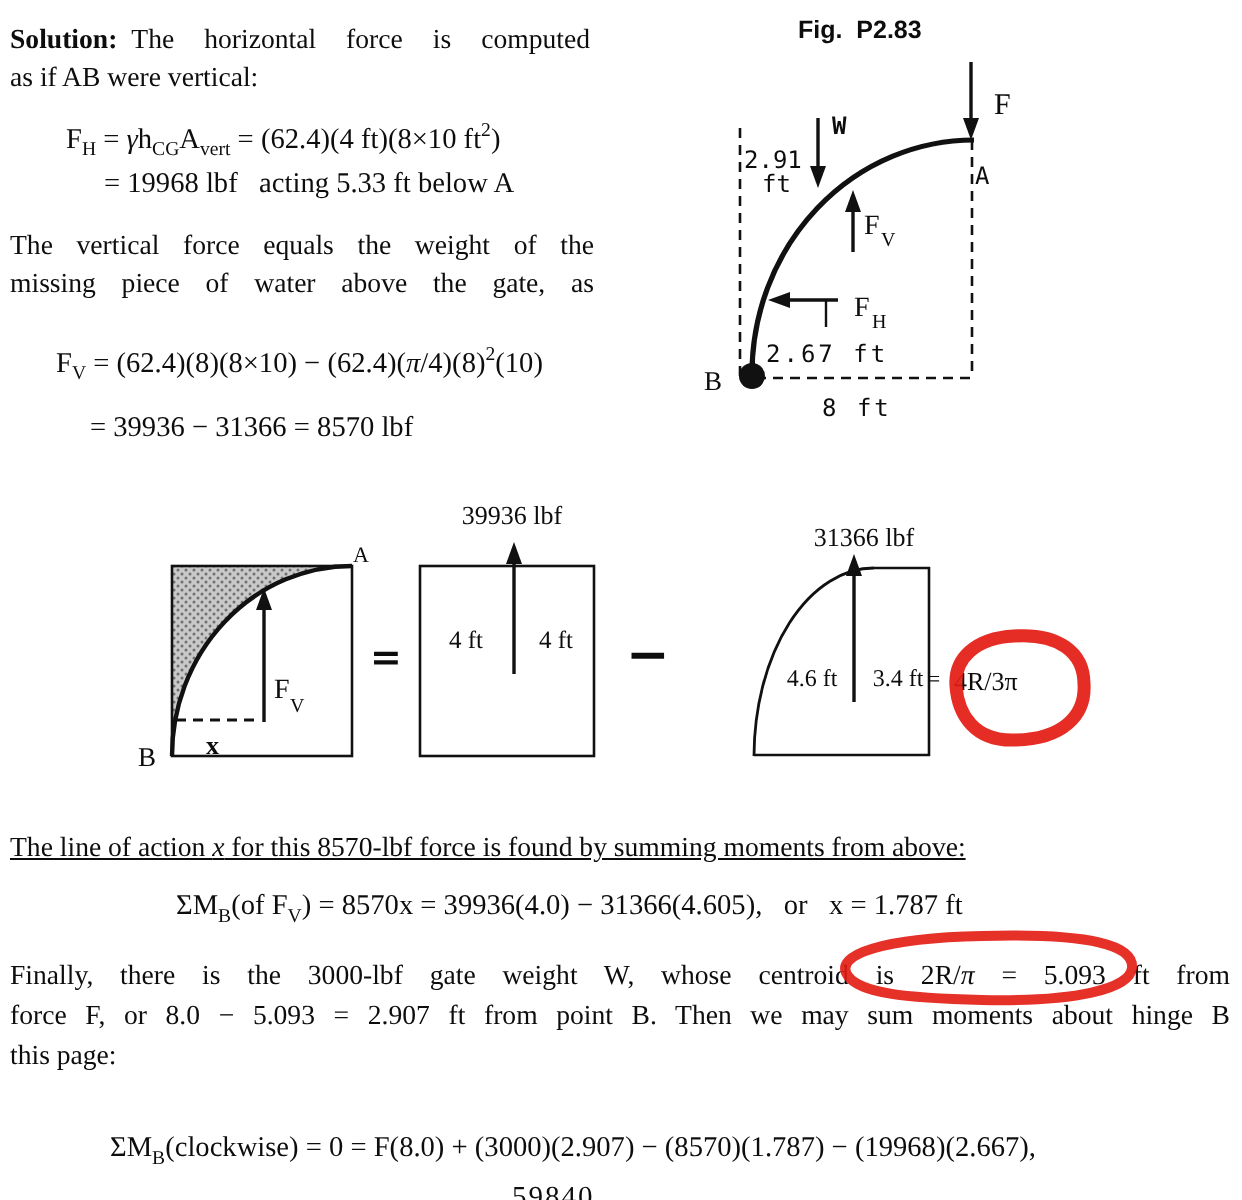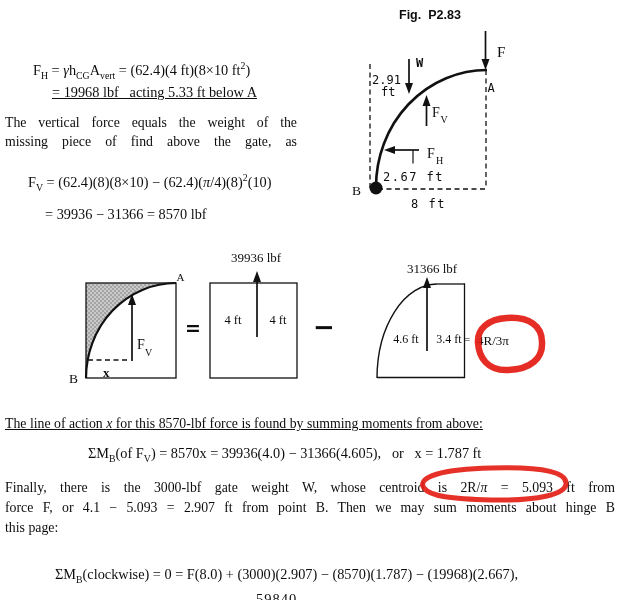--- a/index.html
+++ b/index.html
@@ -22,27 +22,31 @@
   .tmono-b{font-weight:bold;}
   .ts{font-family:"Liberation Serif",serif;}
   .mid{text-anchor:middle;}
   .op{font-family:"DejaVu Sans",sans-serif;font-weight:bold;}
 </style>
 </head>
 <body>
 
 <div class="page">
 
+  <div class="para" style="left:5px;top:10px;width:290px;">
+    <div class="jline"><b>Solution:</b><span>The horizontal force is computed</span></div>
+    <div class="jline last"><span>as if AB were vertical:</span></div>
+  </div>
 
   <div class="formula" style="left:33px;top:60px;"><span>F</span><sub>H</sub><span> = </span><i>γ</i><span>h</span><sub>CG</sub><span>A</span><sub>vert</sub><span> = (62.4)(4 ft)(8×10 ft</span><sup>2</sup><span>)</span></div>
-  <div class="formula" style="left:52px;top:84px;text-decoration:underline;"><span>= 19968 lbf   acting 5.33 ft below A</span></div>
+  <div class="formula" style="left:52px;top:84px;"><span>= 19968 lbf   acting 5.33 ft below A</span></div>
 
   <div class="para" style="left:5px;top:113px;width:292px;">
     <div class="jline"><span>The vertical force equals the weight of the</span></div>
-    <div class="jline"><span>missing piece of find above the gate, as</span></div>
+    <div class="jline"><span>missing piece of water above the gate, as</span></div>
   </div>
 
   <div class="formula" style="left:28px;top:172px;text-align:right;"><span>F</span><sub>V</sub><span> = (62.4)(8)(8×10) − (62.4)(</span><i>π</i><span>/4)(8)</span><sup>2</sup><span>(10)</span></div>
   <div class="formula" style="left:45px;top:206px;"><span>= 39936 − 31366 = 8570 lbf</span></div>
 
   <div class="fig-title" style="left:399px;top:8px;">Fig.  P2.83</div>
 
   <svg class="abs" style="left:344px;top:22px;" width="182" height="192" viewBox="344 22 182 192">
     <g stroke="#111111" fill="none" stroke-dasharray="5 3.5" stroke-width="1.3">
       <path d="M370,64 V188"></path>
@@ -127,21 +131,21 @@
   </svg>
 
   <div class="para" style="left:5px;top:414px;width:612px;text-decoration:underline;">
     <div><span>The line of action </span><i>x</i><span> for this 8570-lbf force is found by summing moments from above:</span></div>
   </div>
 
   <div class="formula" style="left:88px;top:445px;"><span>ΣM</span><sub>B</sub><span>(of F</span><sub>V</sub><span>) = 8570x = 39936(4.0) − 31366(4.605),   or   x = 1.787 ft</span></div>
 
   <div class="para p-finally" style="left:5px;top:478px;">
     <div class="jline"><span>Finally, there is the 3000-lbf gate weight W, whose centroid is 2R/</span><i>π</i><span> = 5.093 ft from</span></div>
-    <div class="jline"><span>force F, or 4.1 − 5.093 = 2.907 ft from point B. Then we may sum moments about hinge B</span></div>
+    <div class="jline"><span>force F, or 8.0 − 5.093 = 2.907 ft from point B. Then we may sum moments about hinge B</span></div>
     <div class="jline last"><span>this page:</span></div>
   </div>
 
   <svg class="abs" style="left:407px;top:459px;" width="172" height="46" viewBox="407 459 172 46">
     <path d="M424,488 C416,477 443,469 491,468 C547,466.5 567,473 566,484 C565,494.5 538,501 491,500 C452,499 430,496.5 424,488 Z" stroke="#e31b12" stroke-width="5" fill="none" stroke-linejoin="round" opacity="0.9"></path>
   </svg>
 
   <div class="formula" style="left:55px;top:566px;"><span>ΣM</span><sub>B</sub><span>(clockwise) = 0 = F(8.0) + (3000)(2.907) − (8570)(1.787) − (19968)(2.667),</span></div>
 
   <div class="partial" style="left:256px;top:591px;">59840</div>

